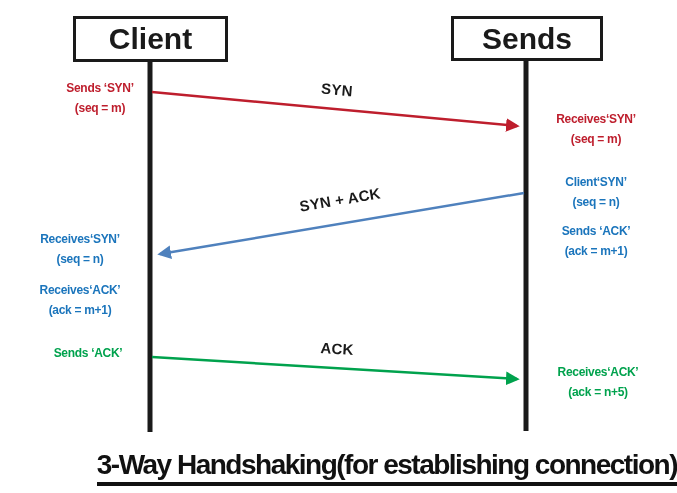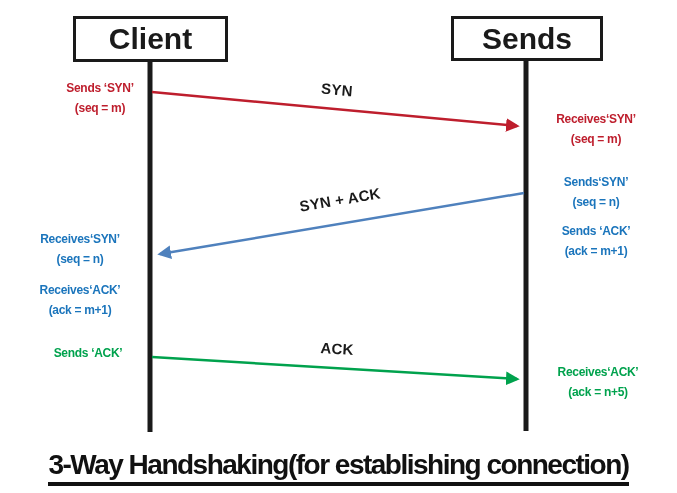--- a/index.html
+++ b/index.html
@@ -54,21 +54,21 @@
     text-align: center;
     letter-spacing: 0.2px;
   }
   .al-syn     { left: 305px; top: 81px;  width: 64px;  transform: rotate(5deg); }
   .al-synack  { left: 288px; top: 191px; width: 104px; transform: rotate(-9.5deg); }
   .al-ack     { left: 305px; top: 340px; width: 64px;  transform: rotate(3.5deg); }
 
   .title-bar {
     position: absolute;
     left: 0; top: 449px; width: 677px;
-    text-align: center;
+    text-align: right;
   }
   .title-bar span {
     display: inline-block;
     font-weight: 700;
     font-size: 28px;
     letter-spacing: -1.5px;
     color: #111111;
     border-bottom: 4px solid #111111;
     padding-bottom: 1px;
     white-space: nowrap;
@@ -115,21 +115,21 @@
     <div>Sends ‘SYN’</div>
     <div>(seq = m)</div>
   </div>
 
   <div class="note red n-receives-syn-srv">
     <div>Receives‘SYN’</div>
     <div>(seq = m)</div>
   </div>
 
   <div class="note blue n-sends-syn-srv">
-    <div>Sends‘SYN’</div>
+    <div>Client‘SYN’</div>
     <div>(seq = n)</div>
   </div>
 
   <div class="note blue n-sends-ack-srv">
     <div>Sends ‘ACK’</div>
     <div>(ack = m+1)</div>
   </div>
 
   <div class="note blue n-receives-syn-cli">
     <div>Receives‘SYN’</div>

